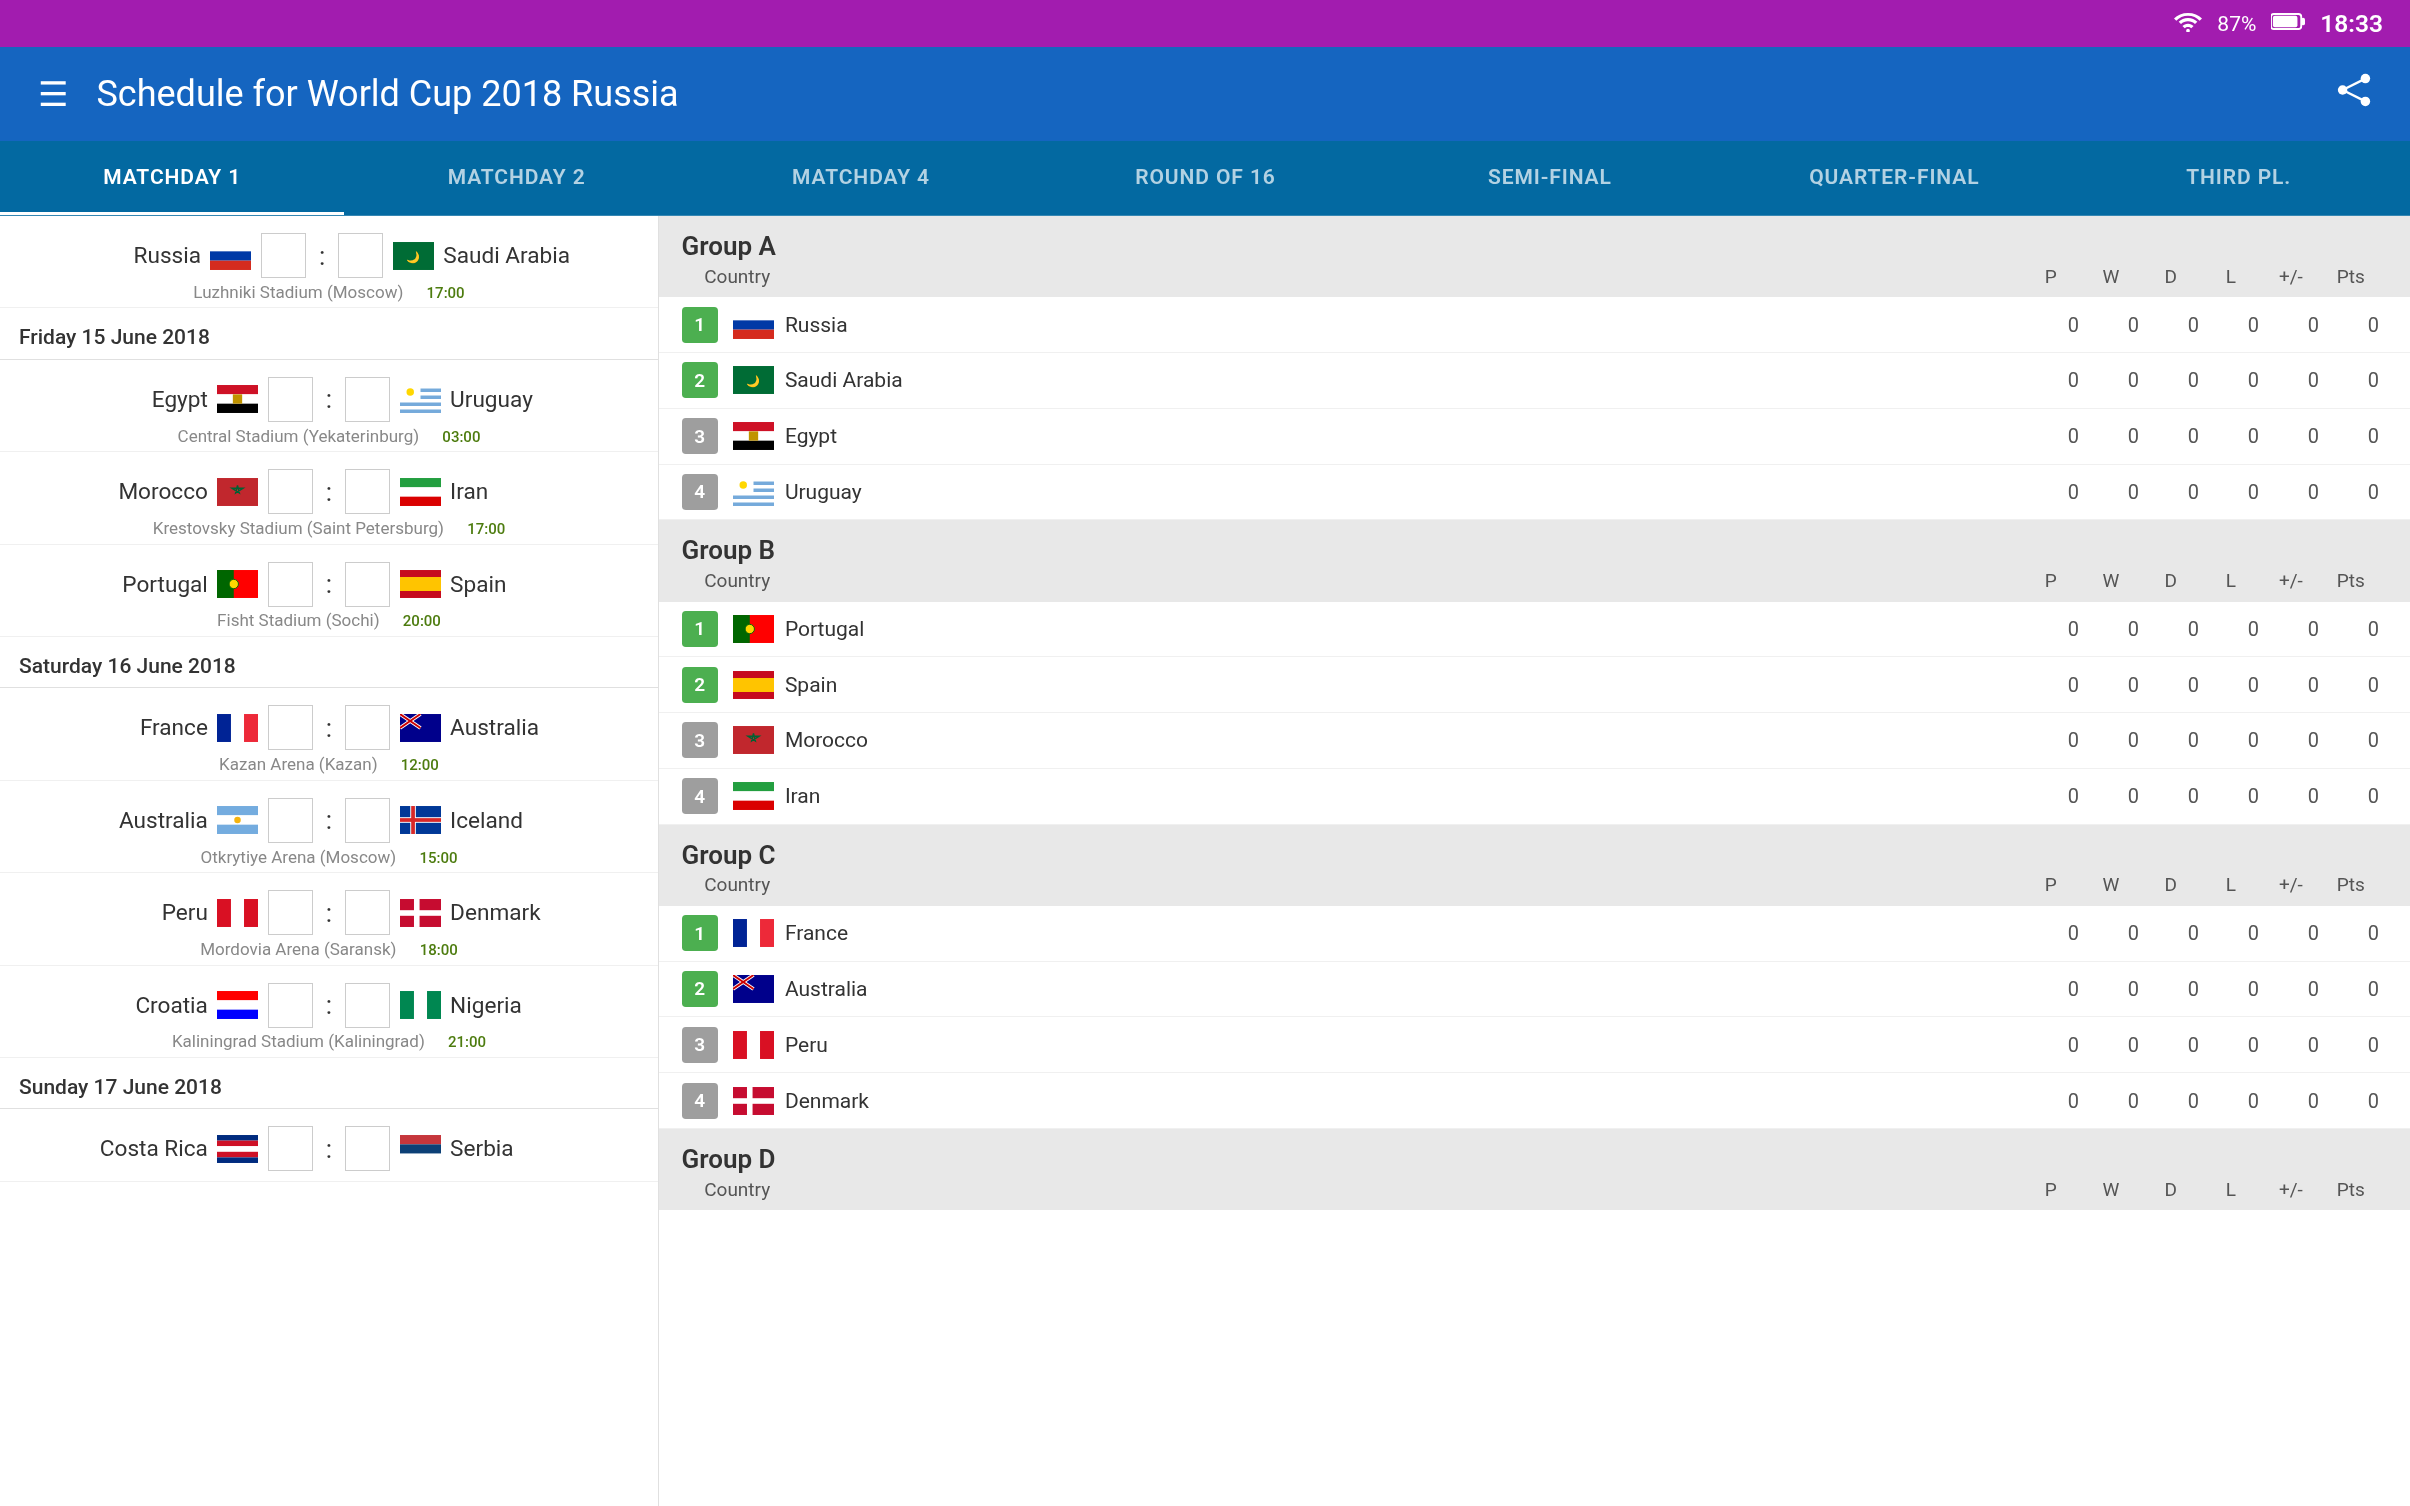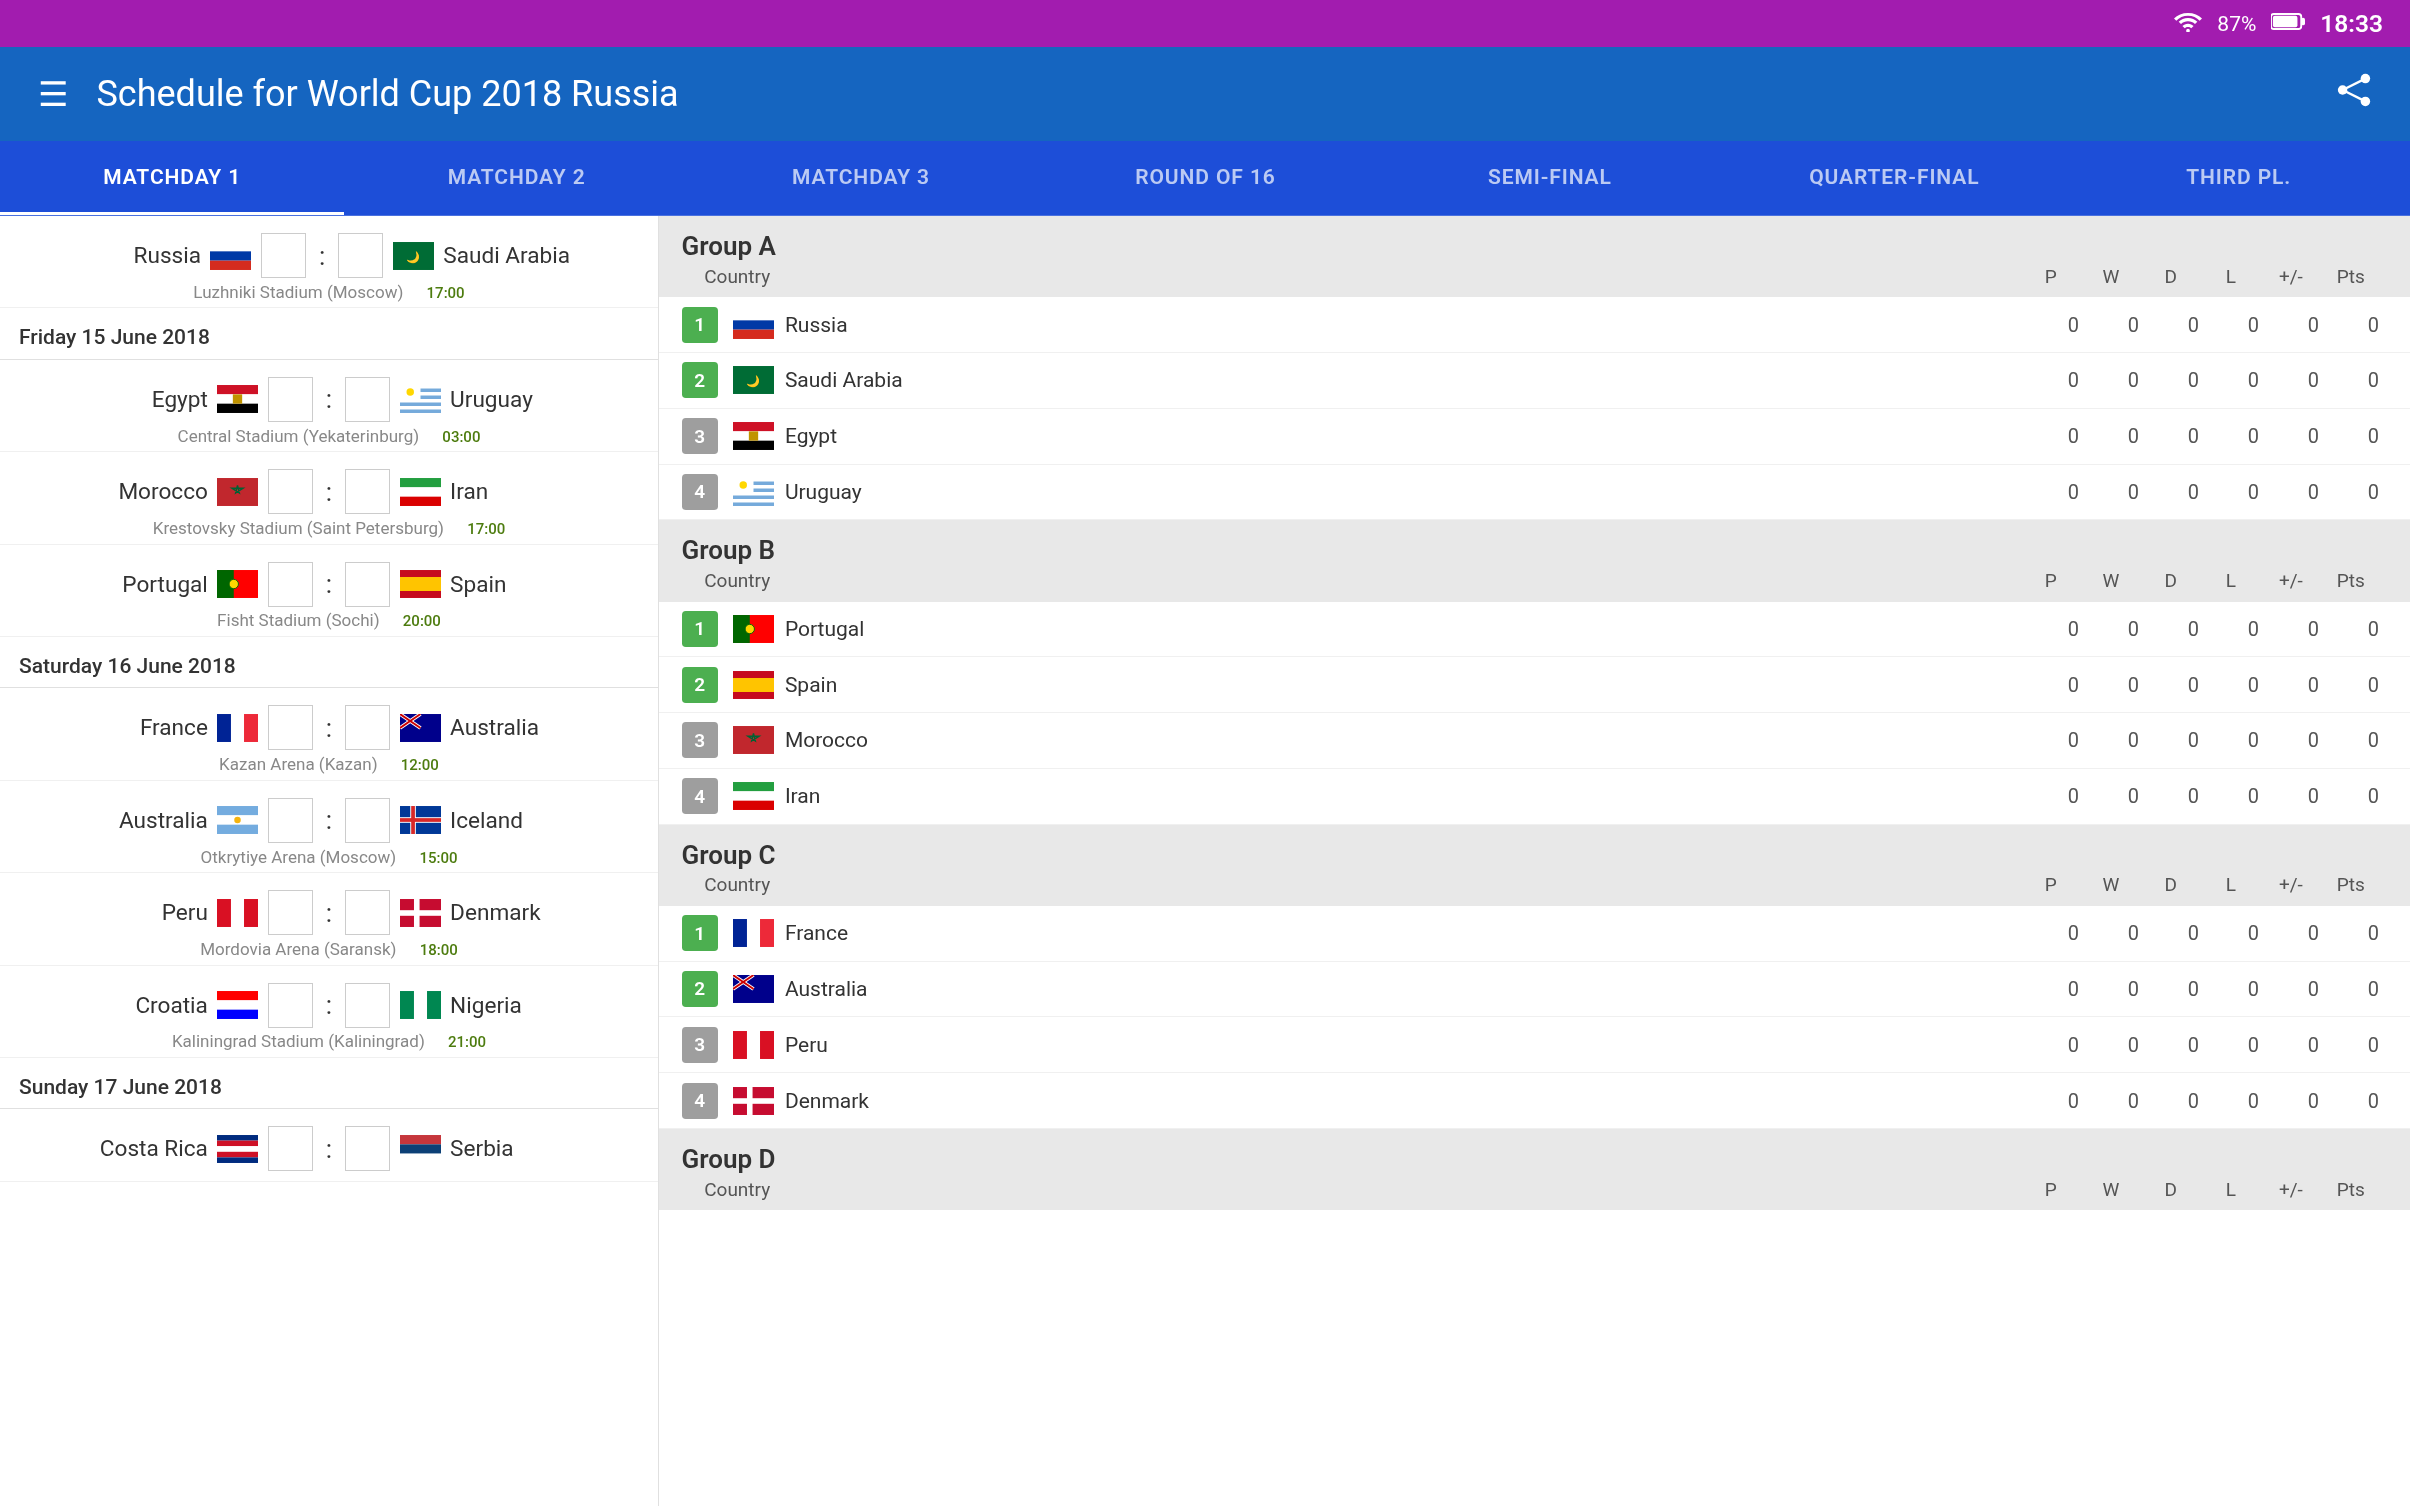--- a/index.html
+++ b/index.html
@@ -27,21 +27,21 @@
       align-items: center;
       padding: 0 38px;
       gap: 28px;
     }
     .app-bar .menu-icon { font-size: 34px; cursor: pointer; }
     .app-bar .title { font-size: 36px; font-weight: 400; flex: 1; }
     .app-bar .share-icon { font-size: 32px; cursor: pointer; }
 
     
     .tab-bar {
-      background: #1d4ed8;
+      background: #0369a1;
       display: flex;
       height: 75px;
       align-items: center;
       border-bottom: 1.9px solid rgba(255,255,255,0.2);
     }
     .tab-bar .tab {
       flex: 1;
       display: flex;
       align-items: center;
       justify-content: center;
@@ -229,21 +229,21 @@
       <circle cx="32" cy="32" r="5"></circle>
       <line x1="32" y1="8" x2="8" y2="20" stroke="white" stroke-width="2.5"></line>
       <line x1="8" y1="20" x2="32" y2="32" stroke="white" stroke-width="2.5"></line>
     </svg>
   </span>
 </div>
 
 <div class="tab-bar" id="tab-bar">
     <div class="tab active">MATCHDAY 1</div>
     <div class="tab">MATCHDAY 2</div>
-    <div class="tab">MATCHDAY 3</div>
+    <div class="tab">MATCHDAY 4</div>
     <div class="tab">ROUND OF 16</div>
     <div class="tab">SEMI-FINAL</div>
     <div class="tab">QUARTER-FINAL</div>
     <div class="tab">THIRD PL.</div>
   </div>
 
 <div class="main-content">
 
   <div class="schedule-panel" id="schedule-panel">
       <div class="match-row">

